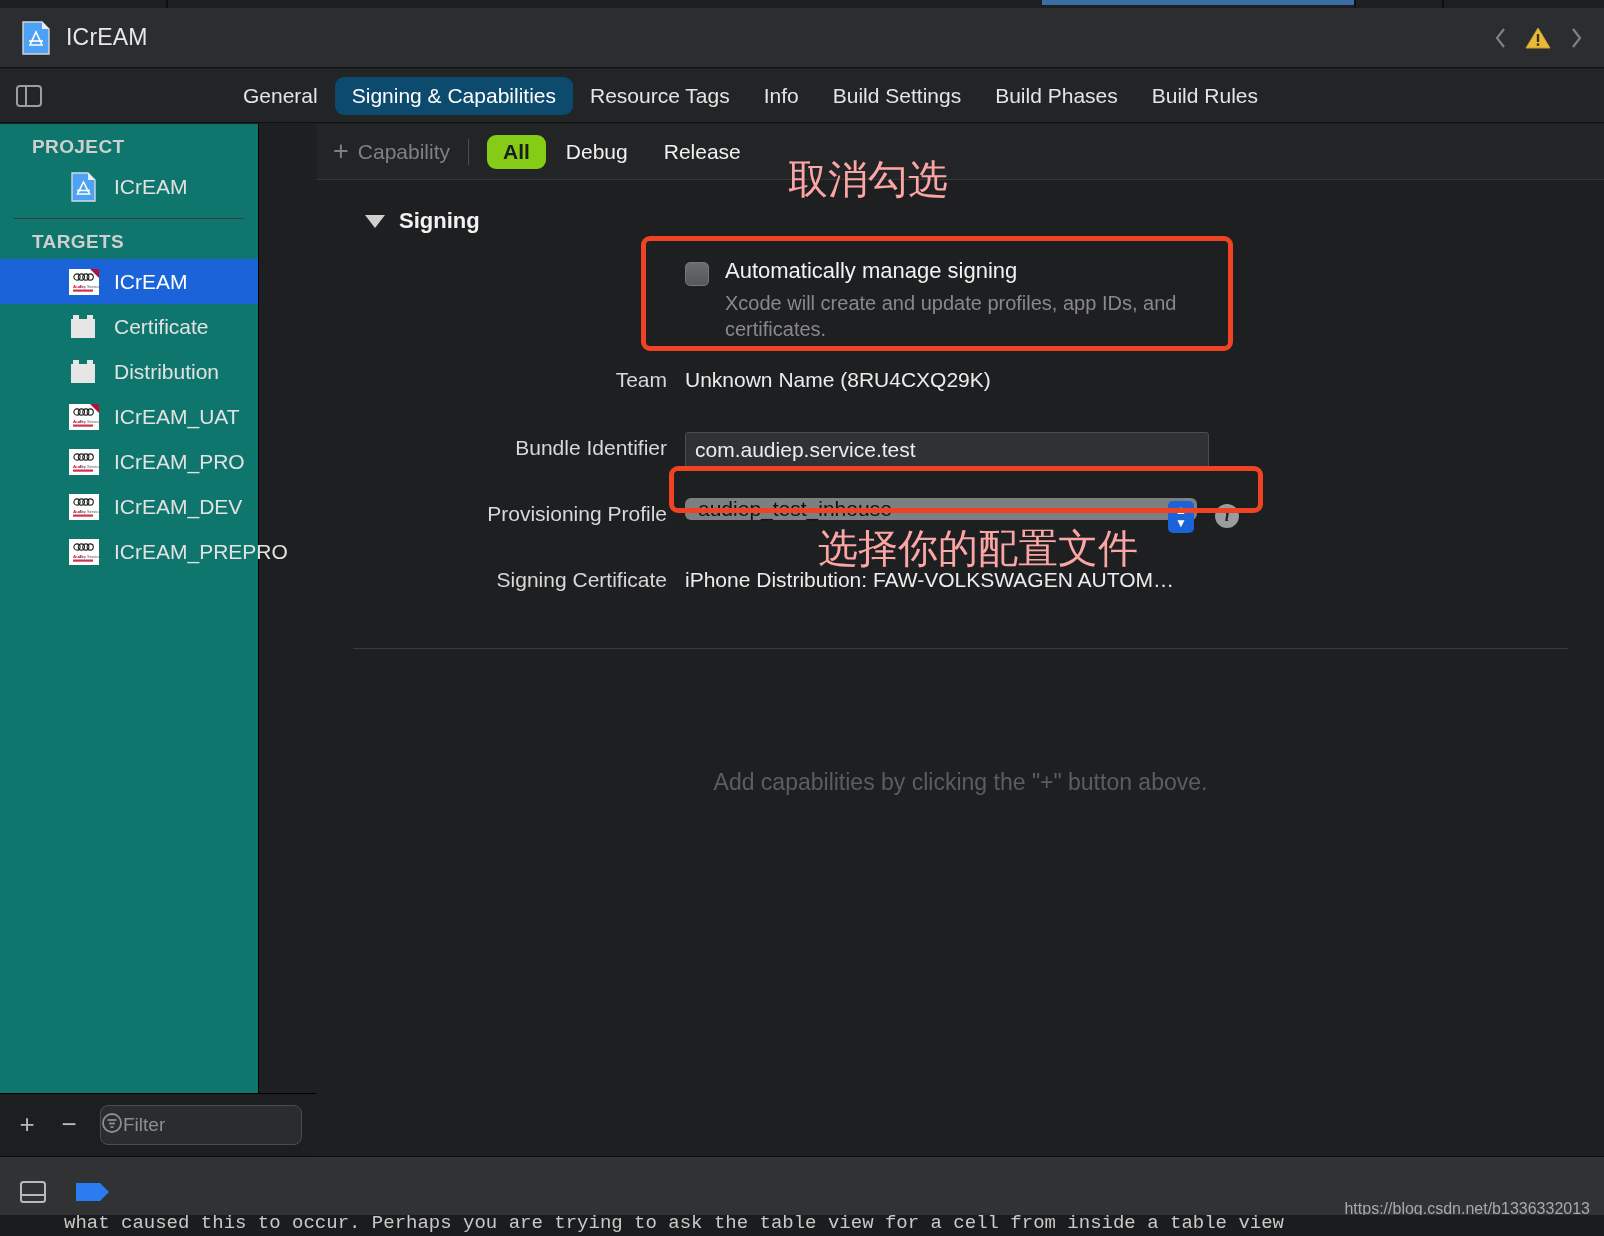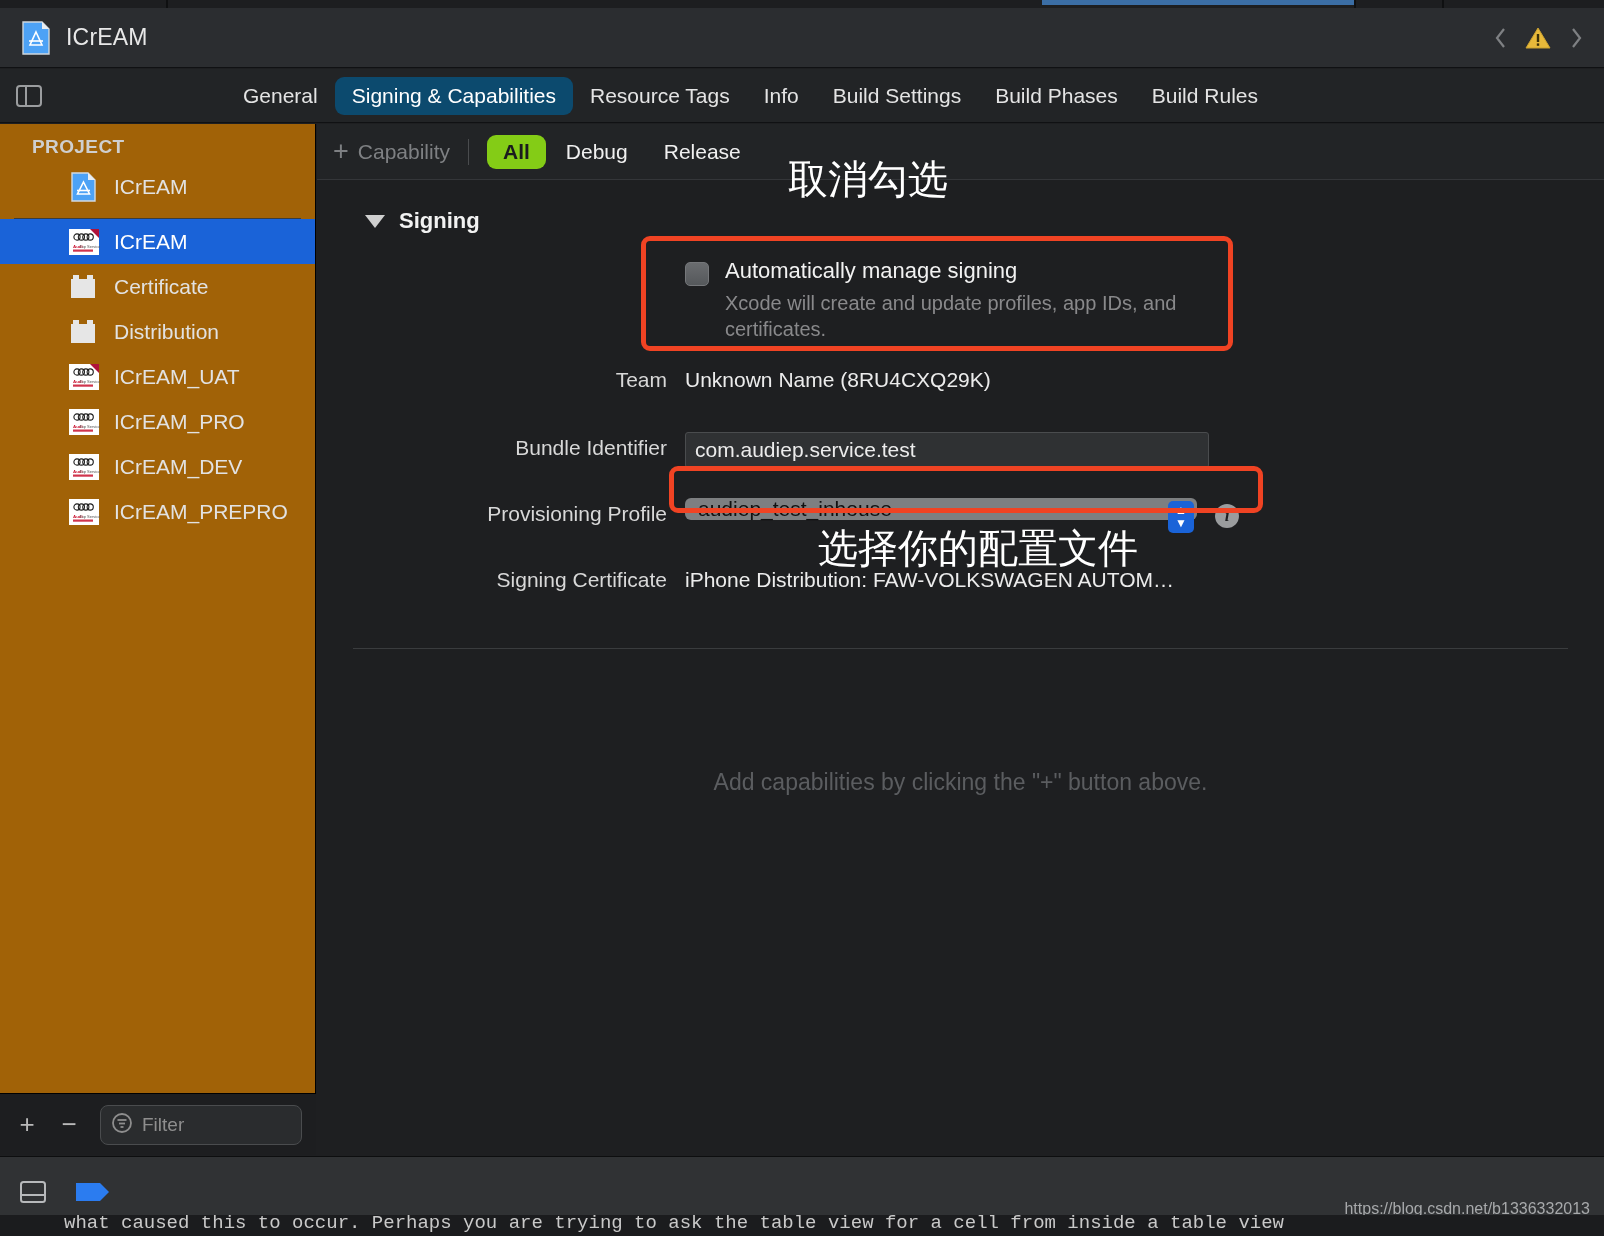--- a/index.html
+++ b/index.html
@@ -54,22 +54,22 @@
   }
   .tabs { display: flex; align-items: center; margin-left: 180px; gap: 0; }
   .tab {
     font-size: 21px; color: #e4e4e4; padding: 7px 17px;
     border-radius: 9px; white-space: nowrap; cursor: default;
   }
   .tab.active { background: #0c4a6e; color: #ffffff; }
 
   
   .sidebar {
-    position: absolute; top: 124px; left: 0; width: 316px; height: 1031px;
-    background: #a16207;
+    position: absolute; top: 124px; left: 0; width: 259px; height: 1031px;
+    background: #0f766e;
     border-right: 1px solid #000;
   }
   .section-head {
     color: #cfcfcf; font-size: 19px; font-weight: bold;
     padding: 12px 0 6px 32px; letter-spacing: .4px;
   }
   .sb-row {
     height: 45px; display: flex; align-items: center; padding-left: 68px;
     color: #e2e2e2; font-size: 21px; cursor: default;
   }
@@ -79,21 +79,21 @@
 
   .sidebar-footer {
     position: absolute; bottom: 0; left: 0; width: 316px; height: 62px;
     display: flex; align-items: center; border-top: 1px solid #000;
     background: #1d1e20;
   }
   .sf-btn { width: 30px; text-align: center; color: #b9b9b9; font-size: 26px; margin-left: 12px; cursor: pointer; }
   .filter-box {
     margin-left: 16px; width: 202px; height: 40px; border: 1px solid #4a4c4e;
     border-radius: 8px; background: #2a2c2e; display: flex; align-items: center;
-    padding-left: 10px; gap: 9px;
+    
   }
   .filter-ph { color: #8e8e8e; font-size: 19px; }
 
   
   .content {
     position: absolute; top: 124px; left: 317px; width: 1287px; height: 1031px;
     background: #1e1f21;
   }
   .cap-bar {
     height: 56px; display: flex; align-items: center; border-bottom: 1px solid #343639;
@@ -145,21 +145,21 @@
   .info-i {
     width: 24px; height: 24px; border-radius: 50%; background: #9a9c9e; color: #1e1f21;
     font-size: 17px; font-weight: bold; display: flex; align-items: center; justify-content: center;
     margin-left: 18px; margin-top: 6px; font-style: italic; font-family: "Liberation Serif", serif;
   }
   .hr-line { height: 1px; background: #3a3c3e; margin: 34px 36px 0 36px; }
   .empty-msg { text-align: center; color: #5b5d60; font-size: 23px; margin-top: 120px; }
 
   
   .anno-box { position: absolute; border: 5px solid #f04323; border-radius: 9px; pointer-events: none; }
-  .anno-text { position: absolute; color: #ffffff; font-size: 40px; white-space: nowrap; pointer-events: none; }
+  .anno-text { position: absolute; color: #fca5a5; font-size: 40px; white-space: nowrap; pointer-events: none; }
 
   
   .status-bar {
     position: absolute; top: 1156px; left: 0; width: 1604px; height: 70px;
     background: #303234; border-top: 1px solid #0d0e0f;
     display: flex; align-items: center;
   }
   .sb-icon-btn { margin-left: 18px; width: 30px; height: 26px; cursor: pointer; }
   .sb-tag { margin-left: 26px; width: 42px; height: 26px; cursor: pointer; }
   .watermark {
@@ -246,20 +246,21 @@
           <path d="M4 2 h16 l7 7 v21 h-23 z" fill="#4da2f5" stroke="#d3dae0" stroke-width="1.4"></path>
           <path d="M20 2 v7 h7 z" fill="#e9eef2"></path>
           <path d="M15.5 11 l6 12 h-12 z" fill="none" stroke="#ffffff" stroke-width="1.6"></path>
           <path d="M9 19.5 h13" stroke="#ffffff" stroke-width="1.6"></path>
         </svg>
       </span>
       <span>ICrEAM</span>
     </div>
 
     <div class="sb-sep"></div>
+    <div class="section-head">TARGETS</div>
 
     <div class="sb-row selected">
       <span class="sb-icon">
         <svg viewBox="0 0 32 32" width="32" height="32">
           <rect x="1" y="3" width="30" height="26" fill="#ffffff"></rect>
           <g fill="none" stroke="#1c1c1c" stroke-width="1.1">
             <circle cx="9" cy="11" r="3.1"></circle>
               <circle cx="13.4" cy="11" r="3.1"></circle>
             <circle cx="17.8" cy="11" r="3.1"></circle>
               <circle cx="22.2" cy="11" r="3.1"></circle>

